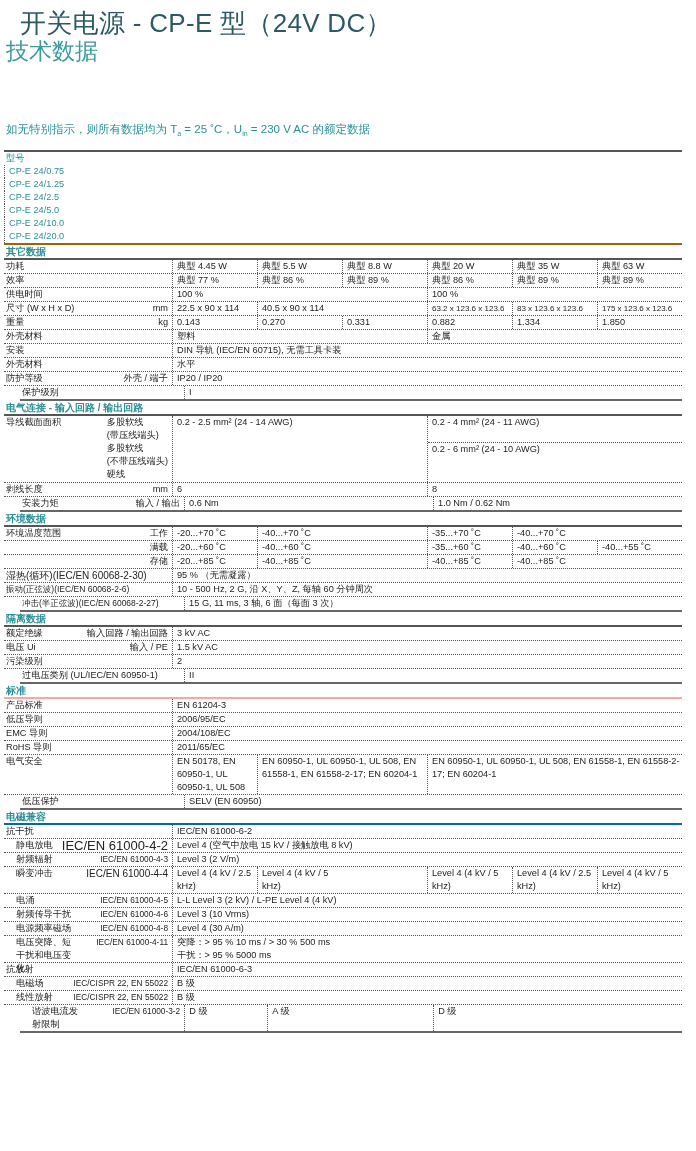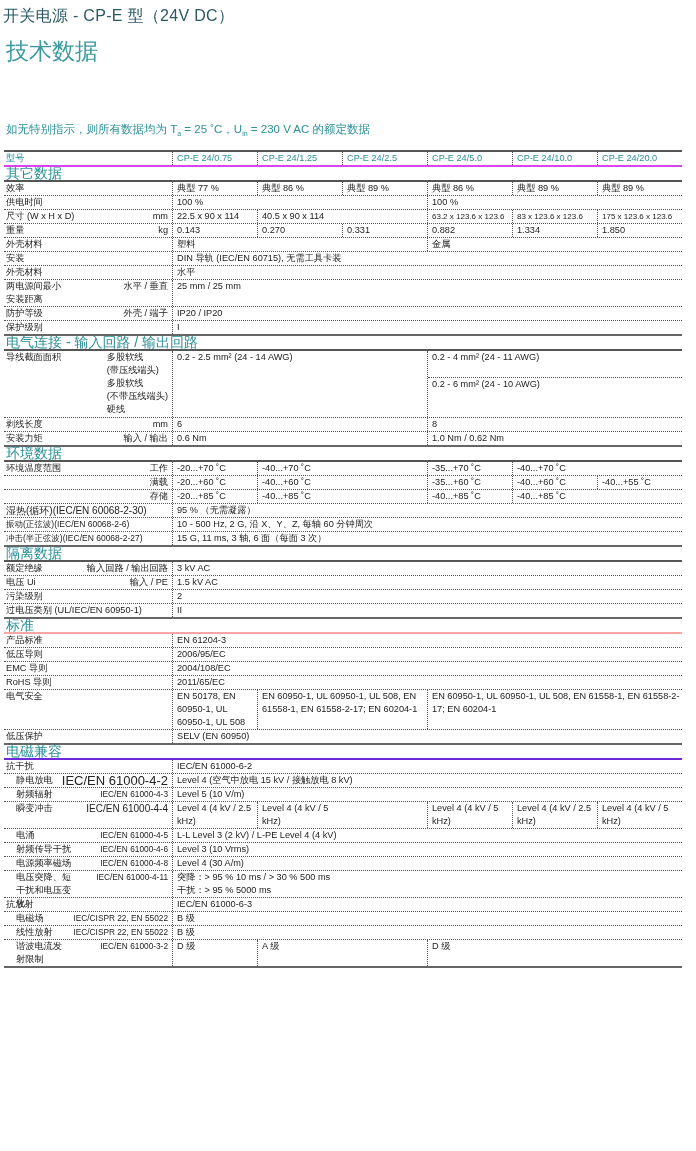--- a/index.html
+++ b/index.html
@@ -1,30 +1,30 @@
 <!DOCTYPE html>
 <html><head>
 <meta charset="utf-8">
 <style>
   html,body{margin:0;padding:0;background:#fff;}
   body{width:696px;height:1151px;position:relative;overflow:hidden;font-family:"Liberation Sans","DejaVu Sans",sans-serif;color:#222;}
-  .title1{position:absolute;left:3px;top:6px;font-size:16px;color:#2b5964;letter-spacing:0.3px;white-space:nowrap;}
+  .title1{position:absolute;left:20px;top:6px;font-size:26px;color:#2b5964;letter-spacing:0.3px;white-space:nowrap;}
   .title2{position:absolute;left:6px;top:36px;font-size:23px;color:#3a9a9e;white-space:nowrap;}
   .subtitle{position:absolute;left:6px;top:122px;font-size:11.5px;color:#2a8f96;white-space:nowrap;}
   .subtitle sub{font-size:7px;}
   .tbl{position:absolute;left:4px;top:150px;width:678px;}
   .row{position:relative;display:flex;border-bottom:1px dotted #555;font-size:9.2px;line-height:13px;}
-  .row.thick{border-bottom:2px solid #666;}
-  .sec{color:#2a8f96;font-size:14px;height:13px;line-height:13px;padding-left:2px;border-bottom:none;}
+  .row.thick{border-bottom:2px solid #666;margin-left:16px;}
+  .sec{color:#2a8f96;font-size:10px;height:13px;line-height:13px;padding-left:2px;border-bottom:none;font-weight:bold;}
   .c0{width:168px;display:flex;justify-content:space-between;padding-left:2px;padding-right:4px;box-sizing:border-box;}
   .c0 .unit{text-align:left;}
   .cell{box-sizing:border-box;padding-left:4px;border-left:1px dotted #555;white-space:nowrap;overflow:hidden;}
   .w1{width:85px}.w2{width:170px}.w3{width:255px}.w6{width:510px}
   .hdr .cell{color:#2a8f96;}
-  .hdr{border-bottom:2px solid #d946ef;border-top:2px solid #555;}
+  .hdr{border-bottom:2px solid #a16207;border-top:2px solid #555;flex-direction:column;}
   .ml{white-space:normal;}
   .sub{padding-left:12px;}
 </style>
 </head>
 <body>
 
 <div class="title1">开关电源 - CP-E 型（24V DC）</div>
 <div class="title2">技术数据</div>
 <div class="subtitle"><span>如无特别指示，则所有数据均为 T</span><sub>a</sub><span> = 25 ˚C，U</span><sub>in</sub><span> = 230 V AC 的额定数据</span></div>
 
@@ -33,20 +33,29 @@
     <div class="c0" style="color:#2a8f96">型号</div>
     <div class="cell w1">CP-E 24/0.75</div>
     <div class="cell w1">CP-E 24/1.25</div>
     <div class="cell w1">CP-E 24/2.5</div>
     <div class="cell w1">CP-E 24/5.0</div>
     <div class="cell w1">CP-E 24/10.0</div>
     <div class="cell w1">CP-E 24/20.0</div>
   </div>
   <div class="row sec" style="border-bottom:2px solid #555">其它数据</div>
   <div class="row">
+      <div class="c0">功耗</div>
+    <div class="cell w1">典型 4.45 W</div>
+      <div class="cell w1">典型 5.5 W</div>
+      <div class="cell w1">典型 8.8 W</div>
+      <div class="cell w1">典型 20 W</div>
+      <div class="cell w1">典型 35 W</div>
+      <div class="cell w1">典型 63 W</div>
+    </div>
+  <div class="row">
       <div class="c0">效率</div>
     <div class="cell w1">典型 77 %</div>
       <div class="cell w1">典型 86 %</div>
       <div class="cell w1">典型 89 %</div>
       <div class="cell w1">典型 86 %</div>
       <div class="cell w1">典型 89 %</div>
       <div class="cell w1">典型 89 %</div>
     </div>
   <div class="row">
       <div class="c0">供电时间</div>
@@ -82,27 +91,20 @@
       <div class="cell w3">金属</div>
     </div>
   <div class="row">
       <div class="c0">安装</div>
     <div class="cell w6">DIN 导轨 (IEC/EN 60715), 无需工具卡装</div>
     </div>
   <div class="row">
       <div class="c0">外壳材料</div>
     <div class="cell w6">水平</div>
     </div>
-  <div class="row" style="height:26px">
-      <div class="c0">
-        <span><span>两电源间最小</span><br><span>安装距离</span></span>
-        <span class="unit">水平 / 垂直</span>
-      </div>
-    <div class="cell w6">25 mm / 25 mm</div>
-    </div>
   <div class="row">
       <div class="c0">
         <span>防护等级</span>
         <span class="unit">外壳 / 端子</span>
       </div>
     <div class="cell w6">IP20 / IP20</div>
     </div>
   <div class="row thick">
       <div class="c0">保护级别</div>
     <div class="cell w6">I</div>
@@ -227,38 +229,38 @@
       <div class="c0">电气安全</div>
     <div class="cell w1 ml">EN 50178, EN 60950-1, UL 60950-1, UL 508</div>
       <div class="cell w2 ml">EN 60950-1, UL 60950-1, UL 508, EN 61558-1, EN 61558-2-17; EN 60204-1</div>
       <div class="cell w3 ml">EN 60950-1, UL 60950-1, UL 508, EN 61558-1, EN 61558-2-17; EN 60204-1</div>
     </div>
   <div class="row thick">
       <div class="c0">低压保护</div>
       <div class="cell w6">SELV (EN 60950)</div>
     </div>
 
-  <div class="row sec" style="border-bottom:2px solid #6d28d9">电磁兼容</div>
+  <div class="row sec" style="border-bottom:2px solid #0369a1">电磁兼容</div>
   <div class="row">
       <div class="c0">抗干扰</div>
       <div class="cell w6">IEC/EN 61000-6-2</div>
     </div>
   <div class="row">
       <div class="c0 sub">
         <span>静电放电</span>
         <span class="unit" style="font-size:13px">IEC/EN 61000-4-2</span>
       </div>
       <div class="cell w6">Level 4 (空气中放电 15 kV / 接触放电 8 kV)</div>
     </div>
   <div class="row">
       <div class="c0 sub">
         <span>射频辐射</span>
         <span class="unit" style="font-size:8.3px">IEC/EN 61000-4-3</span>
       </div>
-      <div class="cell w6">Level 5 (10 V/m)</div>
+      <div class="cell w6">Level 3 (2 V/m)</div>
     </div>
   <div class="row" style="height:26px">
       <div class="c0 sub">
         <span>瞬变冲击</span>
         <span class="unit" style="font-size:10px">IEC/EN 61000-4-4</span>
       </div>
     <div class="cell w1 ml">Level 4 (4 kV / 2.5 kHz)</div>
       <div class="cell w2 ml" style="padding-right:90px">Level 4 (4 kV / 5 kHz)</div>
       <div class="cell w1 ml">Level 4 (4 kV / 5 kHz)</div>
       <div class="cell w1 ml">Level 4 (4 kV / 2.5 kHz)</div>

